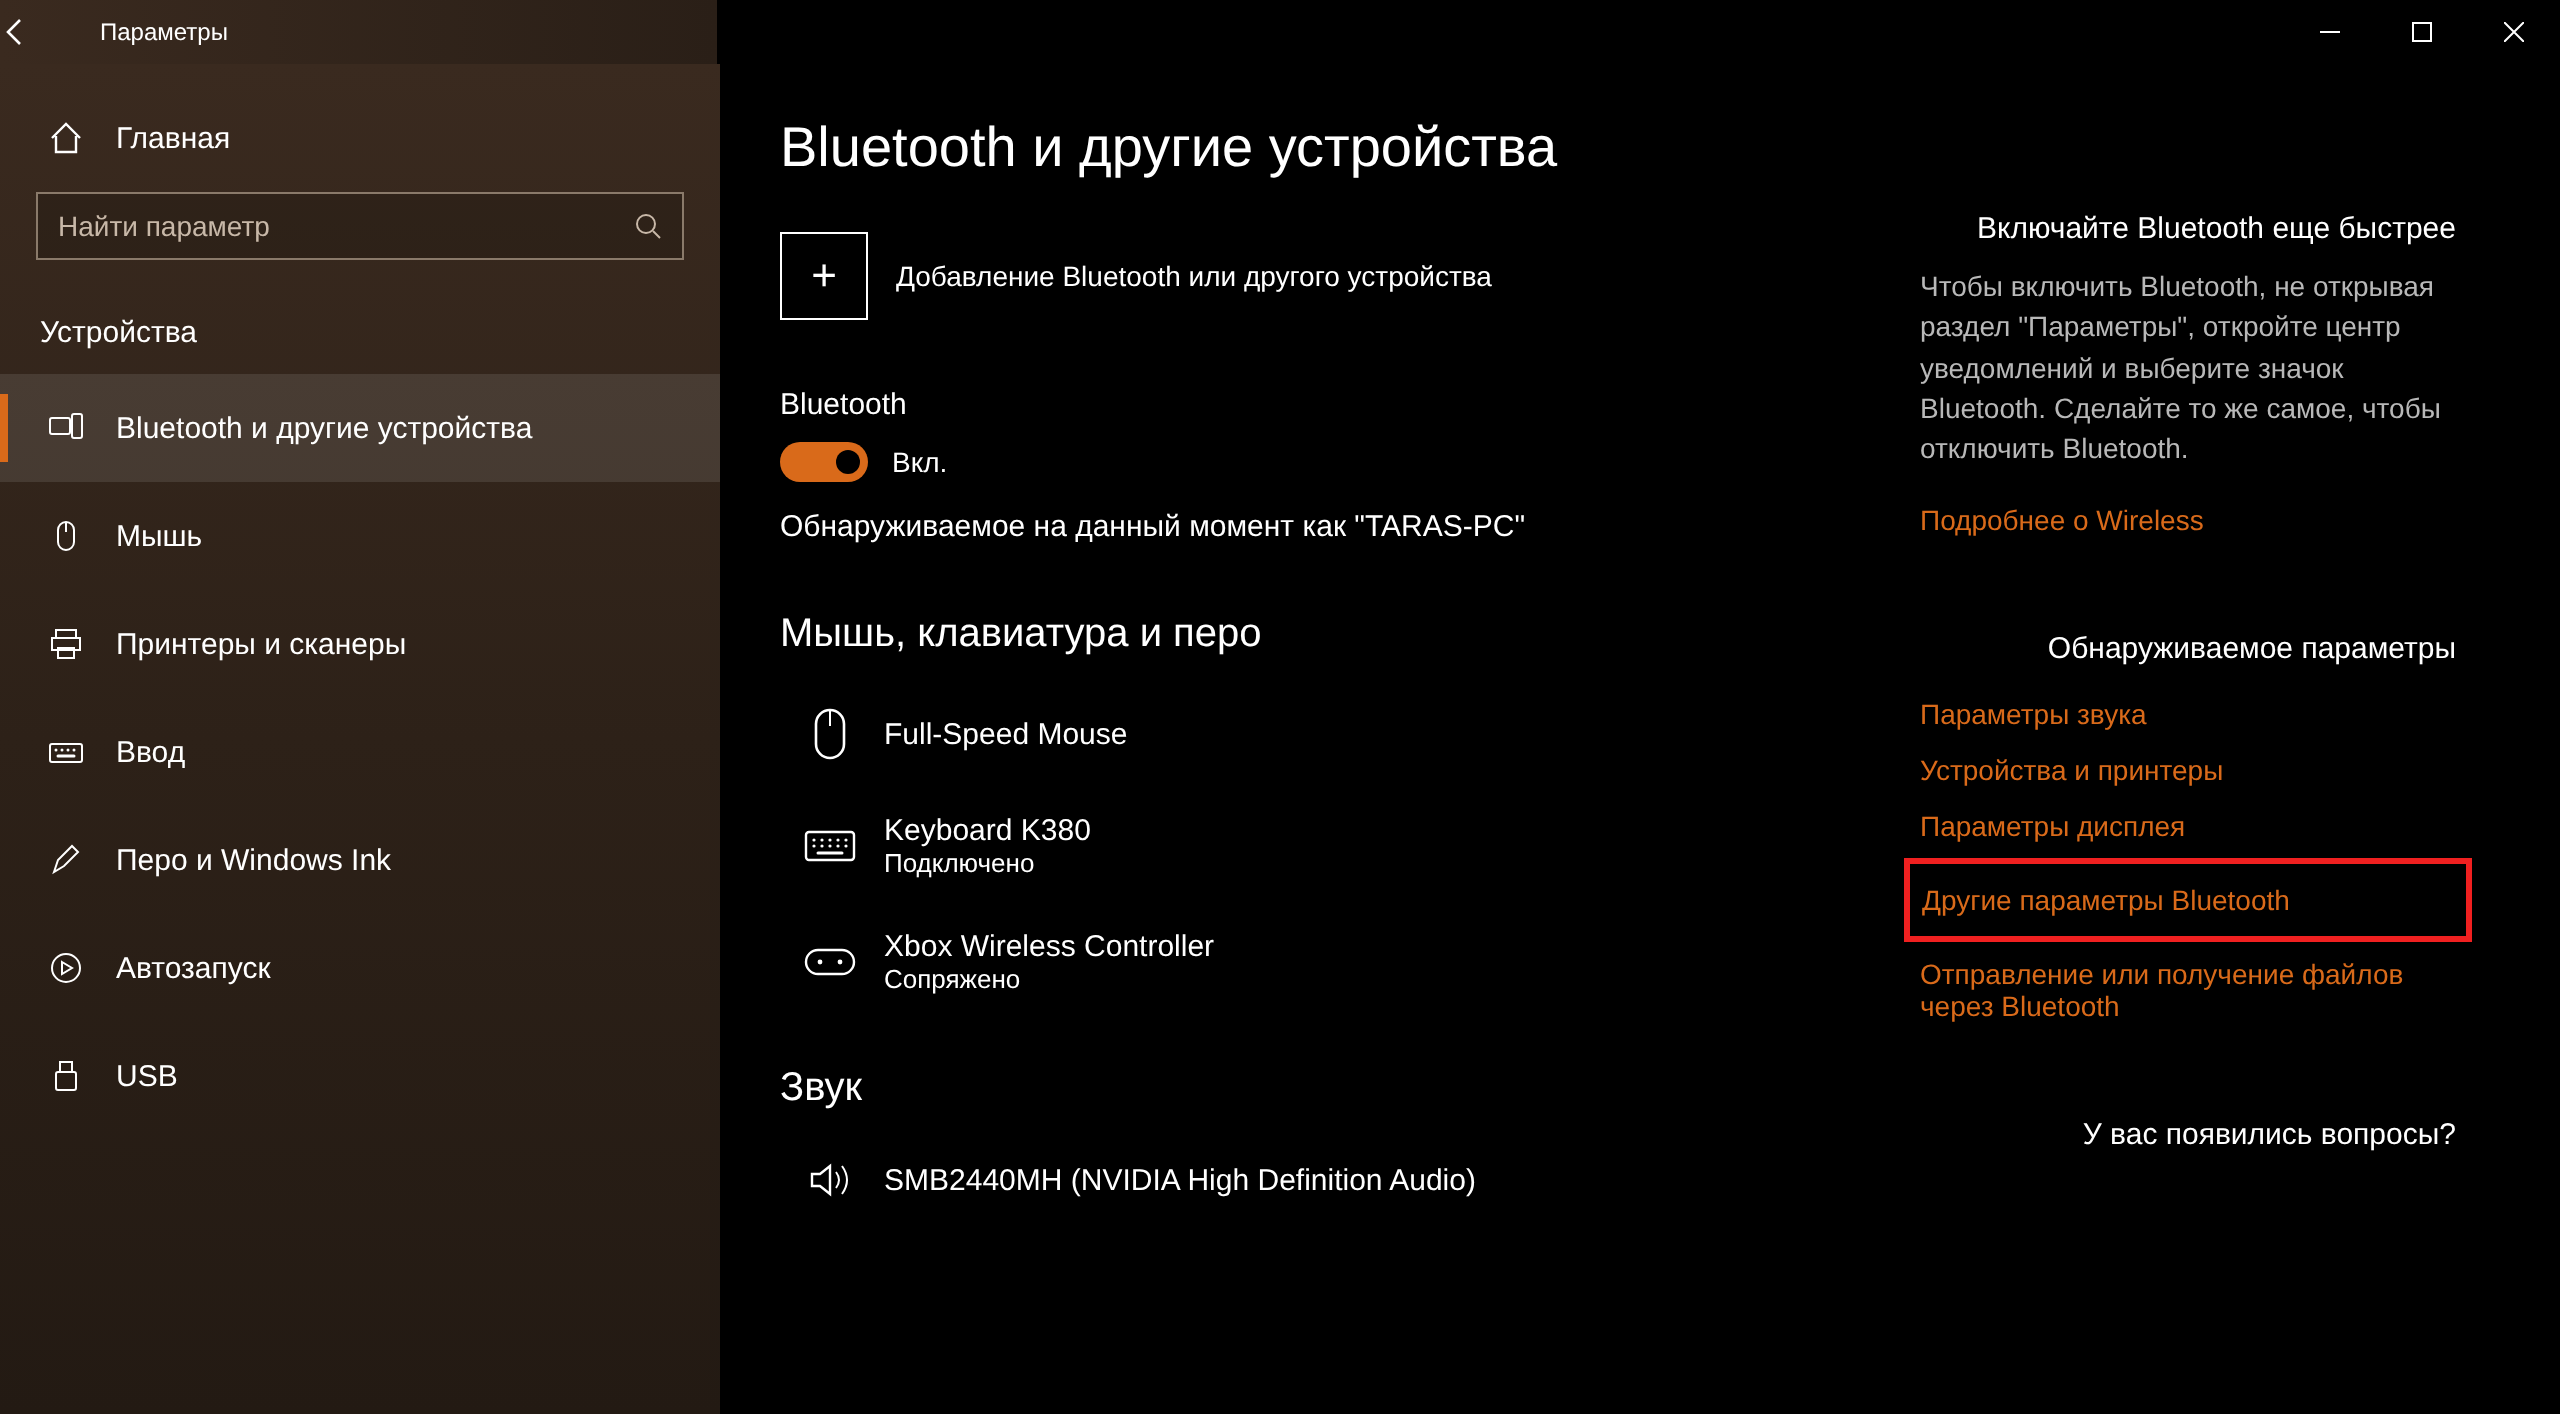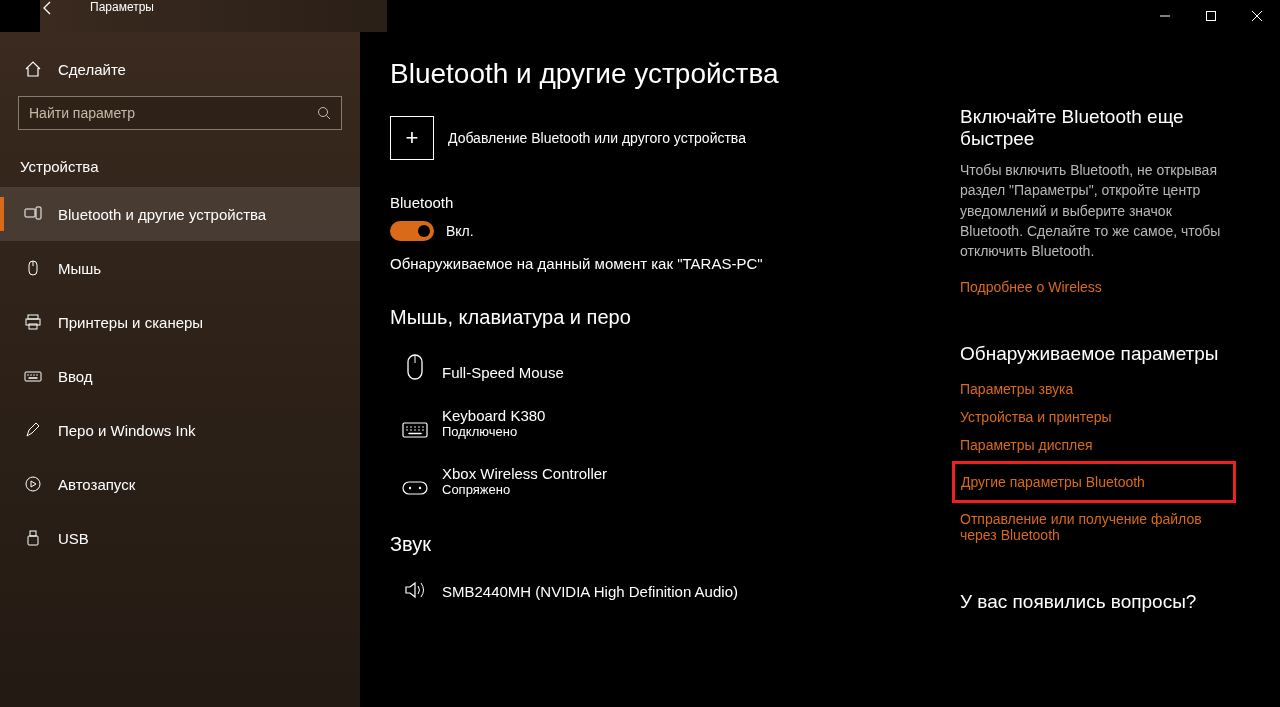--- a/index.html
+++ b/index.html
@@ -14,24 +14,23 @@
 }
 .window {
   display: flex;
   flex-direction: column;
   width: 100%;
   height: 100%;
 }
 .titlebar {
   height: 32px;
   display: flex;
-  align-items: flex-start;
+  align-items: center;
   background: linear-gradient(to right, #3a2a1f 0%, #2a1f17 28%, #000 28%);
   color: #fff;
-  margin-left: 40px;
 }
 .titlebar .back {
   width: 44px;
   text-align: center;
   font-size: 16px;
 }
 .titlebar .title {
   font-size: 12px;
   padding-left: 6px;
 }
@@ -194,41 +193,42 @@
   font-size: 15px;
   margin-bottom: 34px;
 }
 h2 {
   font-weight: 400;
   font-size: 20px;
   margin-bottom: 16px;
 }
 .device {
   display: flex;
-  align-items: flex-end;
+  align-items: center;
   padding: 8px 0 18px 10px;
 }
 .device .dicon {
   width: 30px;
   display: flex;
   align-items: center;
   justify-content: center;
   margin-right: 12px;
 }
 .device .dname {
   font-size: 15px;
 }
 .device .dstatus {
   font-size: 13px;
   color: #ffffff;
 }
 .aside h3 {
   font-weight: 400;
-  font-size: 19px;
+  font-size: 15px;
   margin-bottom: 10px;
+  text-align: right;
 }
 .aside .desc {
   font-size: 14px;
   color: #b8b8b8;
   line-height: 1.45;
   margin-bottom: 12px;
 }
 .aside a {
   display: block;
   color: #d96a1a;
@@ -276,21 +276,21 @@
   </div>
 
   <div class="body">
     <div class="sidebar">
       <div class="home-row">
         <span class="icon">
           <svg width="18" height="18" viewBox="0 0 18 18">
               <path d="M2 9 L9 2 L16 9 M4 8 V16 H14 V8" stroke="#fff" stroke-width="1.2" fill="none"></path>
             </svg>
         </span>
-        <span class="label">Сделайте</span>
+        <span class="label">Главная</span>
       </div>
 
       <div class="searchbox">
         <input type="text" placeholder="Найти параметр" style="">
         <span class="sicon">
           <svg width="15" height="15" viewBox="0 0 15 15" style="margin:0 auto">
               <circle cx="6" cy="6" r="4.5" stroke="#c8b8a8" fill="none" stroke-width="1"></circle>
               <line x1="9.5" y1="9.5" x2="13" y2="13" stroke="#c8b8a8" stroke-width="1"></line>
             </svg>
         </span>

